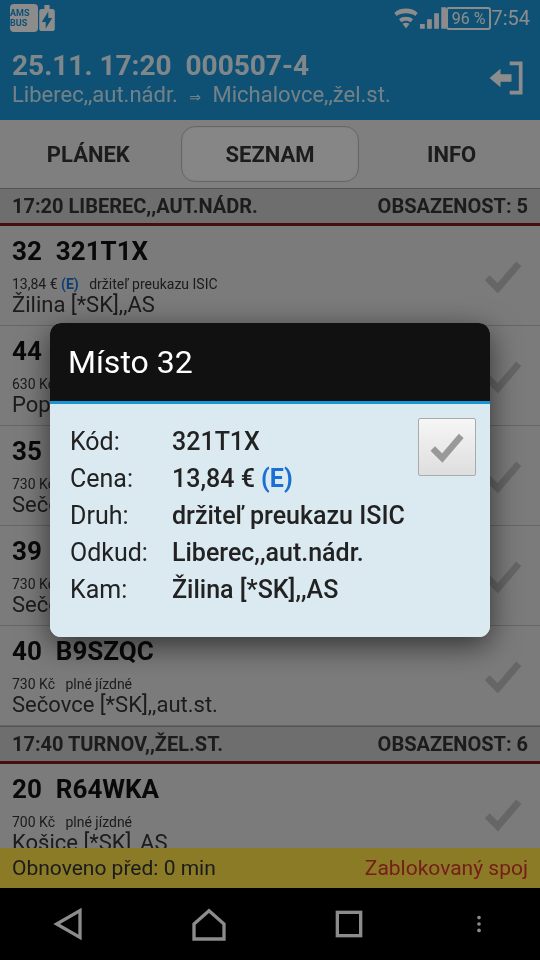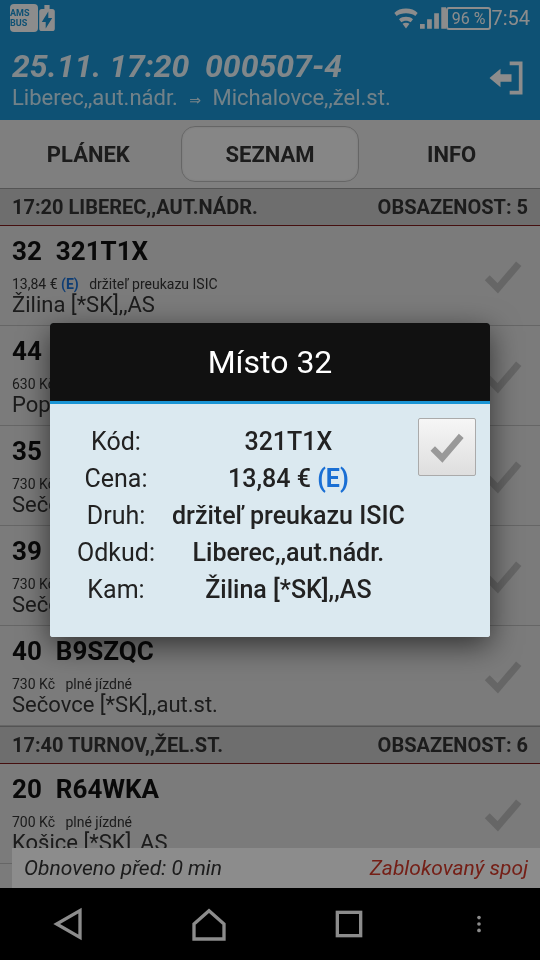--- a/index.html
+++ b/index.html
@@ -8,56 +8,56 @@
 
   
   .status-bar { height: 36px; background: #1a94d4; display: flex; align-items: center; justify-content: space-between; padding: 0 10px; color: #fff; font-size: 20px; }
   .status-left { display: flex; align-items: center; }
   .status-right { display: flex; align-items: center; }
   .app-icon { width: 28px; height: 28px; background: #fff; border-radius: 4px; display: flex; align-items: center; justify-content: center; color: #1a94d4; font-size: 9px; font-weight: bold; }
   .battery-box { border: 2px solid #fff; border-radius: 3px; padding: 0 4px; font-size: 16px; }
 
   
   .app-header { height: 84px; background: #1a94d4; display: flex; align-items: center; justify-content: space-between; padding: 6px 12px; color: #fff; }
-  .header-text .line1 { font-size: 32px; font-weight: bold; color: #eaf6fc; font-style: italic; }
+  .header-text .line1 { font-size: 28px; font-weight: bold; color: #eaf6fc; }
   .header-text .line2 { font-size: 22px; color: #d0ecf8; }
   .arrow-icon { font-size: 14px; margin: 0 6px; color: #d0ecf8; }
   .exit-icon { width: 44px; height: 44px; }
 
   
   .tabs { display: flex; height: 68px; background: #e8e8e8; }
   .tab { flex: 1; display: flex; align-items: center; justify-content: center; font-size: 22px; font-weight: bold; color: #333; }
   .tab.active { background: #f5f5f5; border: 1px solid #bbb; border-radius: 14px; margin: 6px 4px; box-shadow: inset 0 0 3px rgba(0,0,0,0.1); }
 
   
-  .section-header { height: 38px; background: #c8c8c8; display: flex; align-items: center; justify-content: space-between; padding: 0 12px; font-size: 20px; font-weight: bold; color: #333; border-top: 1px solid #999; border-bottom: 1px solid #7f1d1d; }
+  .section-header { height: 38px; background: #c8c8c8; display: flex; align-items: center; justify-content: space-between; padding: 0 12px; font-size: 20px; font-weight: bold; color: #333; border-top: 1px solid #999; border-bottom: 3px solid #7f1d1d; }
 
   
   .list { background: #e0e0e0; }
   .item { padding: 10px 12px 8px; border-bottom: 1px solid #bbb; position: relative; }
   .item .row1 { font-size: 26px; font-weight: bold; color: #111; }
   .item .row1 .seat { margin-right: 14px; }
   .item .row2 { font-size: 14px; color: #333; margin-top: 10px; }
   .item .row2 .e-tag { color: #1a6fd4; font-weight: bold; }
   .item .row3 { font-size: 22px; color: #333; }
   .item .check { position: absolute; right: 16px; top: 50%; transform: translateY(-50%); width: 42px; height: 42px; }
   .check svg { width: 100%; height: 100%; }
 
   
-  .footer-strip { position: absolute; bottom: 72px; left: 12px; right: 0; height: 40px; background: #ffffff; display: flex; align-items: center; justify-content: space-between; padding: 0 12px; font-size: 21px; font-style: italic; }
+  .footer-strip { position: absolute; bottom: 72px; left: 0; right: 0; height: 40px; background: #fde047; display: flex; align-items: center; justify-content: space-between; padding: 0 12px; font-size: 21px; }
   .footer-strip .refresh { color: #333; }
   .footer-strip .blocked { color: #d43a2a; }
 
   
   .navbar { position: absolute; bottom: 0; left: 0; right: 0; height: 72px; background: #000; display: flex; align-items: center; justify-content: space-around; }
   .nav-btn { width: 40px; height: 40px; color: #fff; }
 
   
   .overlay { position: absolute; inset: 0; background: rgba(0,0,0,0.45); display: flex; align-items: center; justify-content: center; }
-  .dialog { width: 440px; background: #e8eff4; border-radius: 3px; box-shadow: 0 8px 30px rgba(0,0,0,0.6); overflow: hidden; text-align: center; }
+  .dialog { width: 440px; background: #e8eff4; border-radius: 11px; box-shadow: 0 8px 30px rgba(0,0,0,0.6); overflow: hidden; }
   .dialog-title { background: #111; color: #fff; font-size: 32px; padding: 20px 18px; border-bottom: 3px solid #1a94d4; }
   .dialog-body { background: #dbe9f0; padding: 18px 18px 28px; position: relative; font-size: 25px; color: #222; }
   .dialog-body table td { padding: 3px 8px 3px 0; vertical-align: top; }
   .dialog-body .lbl { width: 100px; }
   .dialog-body .val { font-weight: 500; }
   .dialog-body .e-tag { color: #1a6fd4; font-weight: bold; }
   .dialog-check { position: absolute; top: 14px; right: 14px; width: 58px; height: 58px; background: linear-gradient(#f6f6f6,#dedede); border: 1px solid #aaa; border-radius: 2px; display: flex; align-items: center; justify-content: center; }
   .dialog-check svg { width: 38px; height: 38px; }
 </style>
 </head>

